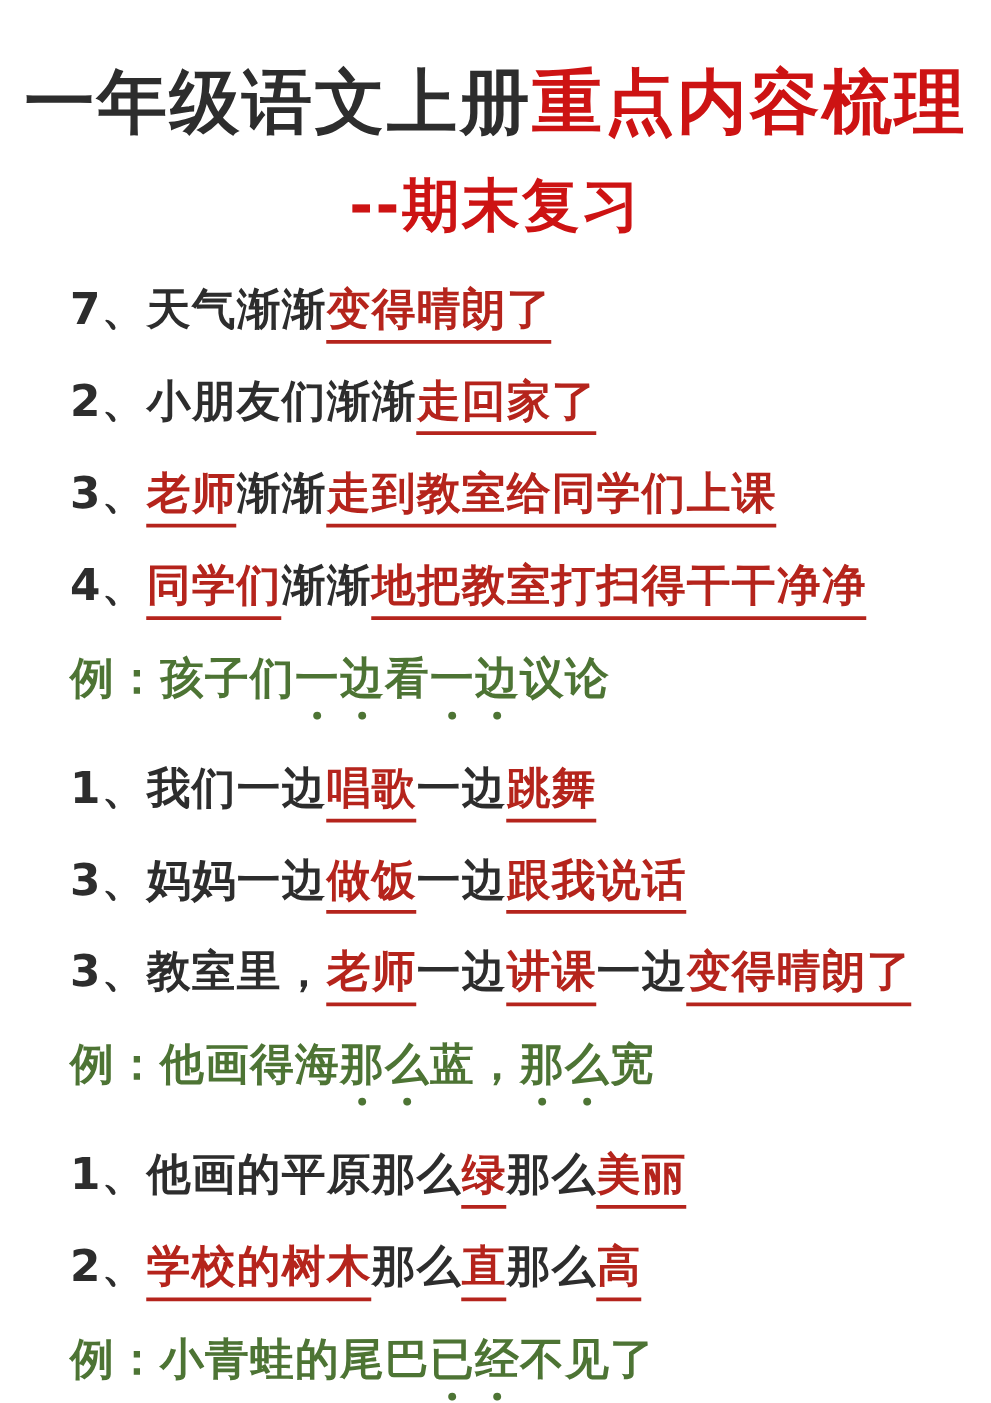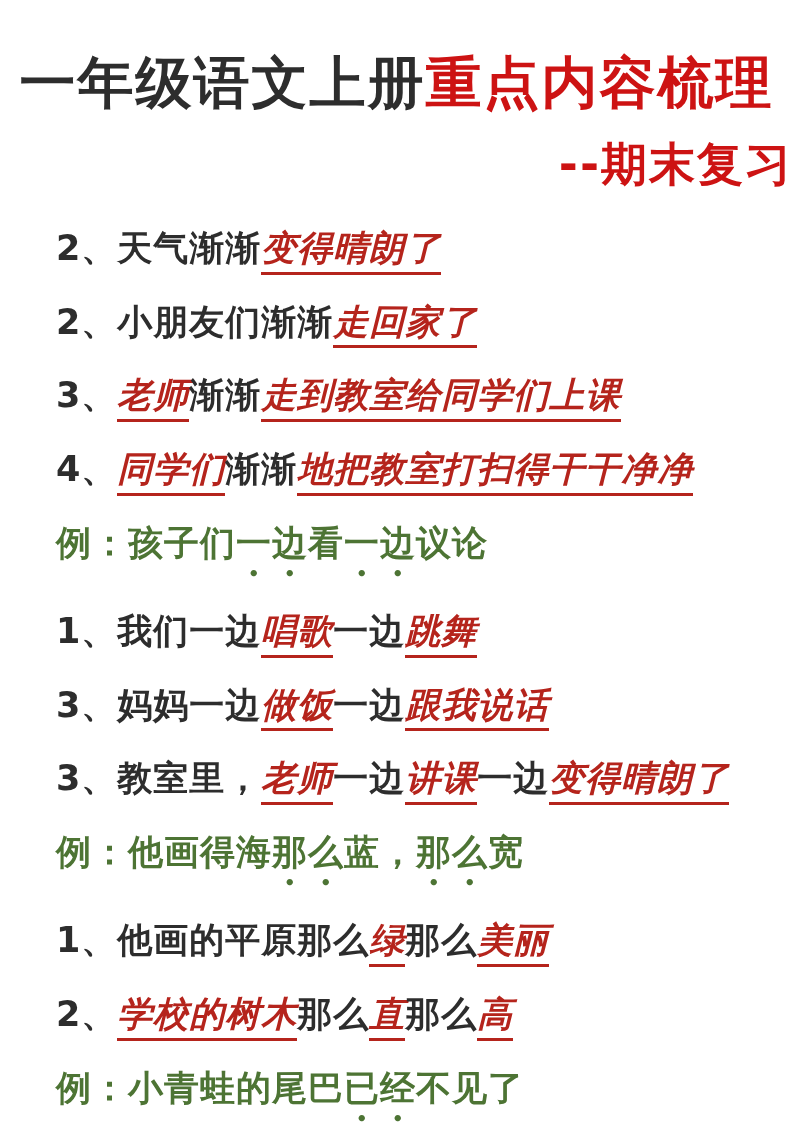--- a/index.html
+++ b/index.html
@@ -16,21 +16,21 @@
   }
   .title-line1 {
     text-align: center;
     font-size: 56px;
     font-weight: bold;
     line-height: 1.18;
     letter-spacing: 2px;
     white-space: nowrap;
   }
   .title-line2 {
-    text-align: right;
+    text-align: center;
     font-size: 46px;
     font-weight: bold;
     line-height: 1.15;
     margin-top: 22px;
     letter-spacing: 2px;
   }
   .content {
     margin-top: 36px;
     padding-left: 56px;
     padding-right: 30px;
@@ -43,21 +43,20 @@
     letter-spacing: 1px;
     white-space: nowrap;
   }
   .seg { display: inline-block; }
   .s-ink { color: var(--ink); }
   .s-title-red { color: var(--title-red); }
   .s-red-u {
     color: var(--red);
     border-bottom: 3px solid var(--red);
     padding-bottom: 1px;
-    font-style: italic;
   }
   .s-green { color: var(--green); }
   .s-green-dot {
     color: var(--green);
     -webkit-text-emphasis: filled dot var(--green);
     -webkit-text-emphasis-position: under right;
     text-emphasis: filled dot var(--green);
     text-emphasis-position: under right;
   }
 </style>
@@ -65,21 +64,21 @@
 <body>
 
 <div class="page">
   <h1 class="title-line1">
     <span class="seg s-ink">一年级语文上册</span><span class="seg s-title-red">重点内容梳理</span>
   </h1>
   <h2 class="title-line2">
     <span class="seg s-title-red">--期末复习</span>
   </h2>
   <div class="content" id="content">
-      <div class="line"><span class="seg s-ink">2、天气渐渐</span><span class="seg s-red-u">变得晴朗了</span></div>
+      <div class="line"><span class="seg s-ink">7、天气渐渐</span><span class="seg s-red-u">变得晴朗了</span></div>
       <div class="line"><span class="seg s-ink">2、小朋友们渐渐</span><span class="seg s-red-u">走回家了</span></div>
       <div class="line"><span class="seg s-ink">3、</span><span class="seg s-red-u">老师</span><span class="seg s-ink">渐渐</span><span class="seg s-red-u">走到教室给同学们上课</span></div>
       <div class="line"><span class="seg s-ink">4、</span><span class="seg s-red-u">同学们</span><span class="seg s-ink">渐渐</span><span class="seg s-red-u">地把教室打扫得干干净净</span></div>
       <div class="line"><span class="seg s-green">例：孩子们</span><span class="seg s-green-dot">一边</span><span class="seg s-green">看</span><span class="seg s-green-dot">一边</span><span class="seg s-green">议论</span></div>
       <div class="line"><span class="seg s-ink">1、我们一边</span><span class="seg s-red-u">唱歌</span><span class="seg s-ink">一边</span><span class="seg s-red-u">跳舞</span></div>
       <div class="line"><span class="seg s-ink">3、妈妈一边</span><span class="seg s-red-u">做饭</span><span class="seg s-ink">一边</span><span class="seg s-red-u">跟我说话</span></div>
       <div class="line"><span class="seg s-ink">3、教室里，</span><span class="seg s-red-u">老师</span><span class="seg s-ink">一边</span><span class="seg s-red-u">讲课</span><span class="seg s-ink">一边</span><span class="seg s-red-u">变得晴朗了</span></div>
       <div class="line"><span class="seg s-green">例：他画得海</span><span class="seg s-green-dot">那么</span><span class="seg s-green">蓝，</span><span class="seg s-green-dot">那么</span><span class="seg s-green">宽</span></div>
       <div class="line"><span class="seg s-ink">1、他画的平原那么</span><span class="seg s-red-u">绿</span><span class="seg s-ink">那么</span><span class="seg s-red-u">美丽</span></div>
       <div class="line"><span class="seg s-ink">2、</span><span class="seg s-red-u">学校的树木</span><span class="seg s-ink">那么</span><span class="seg s-red-u">直</span><span class="seg s-ink">那么</span><span class="seg s-red-u">高</span></div>

